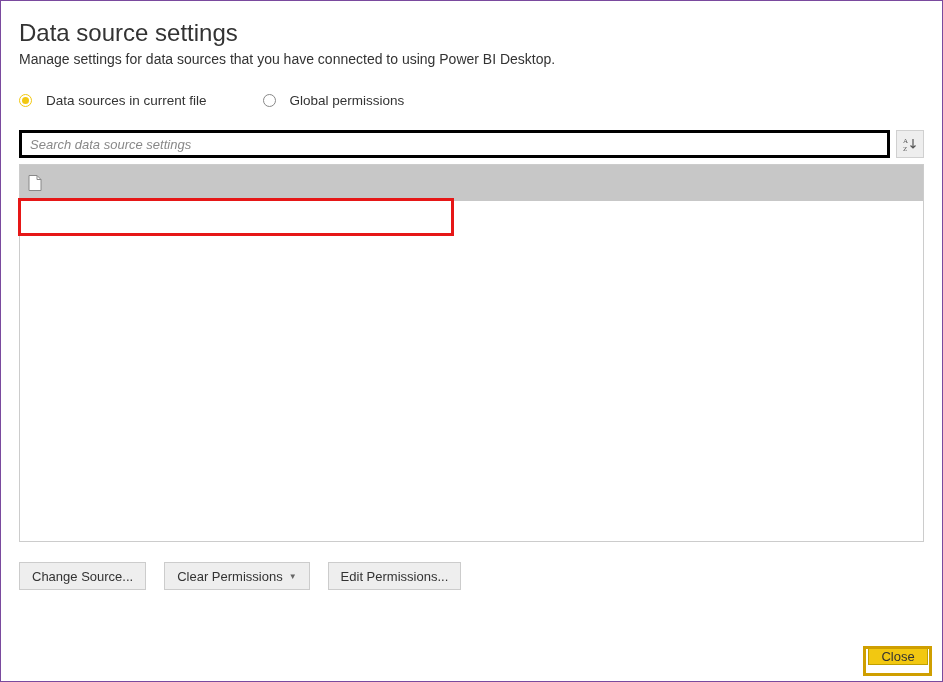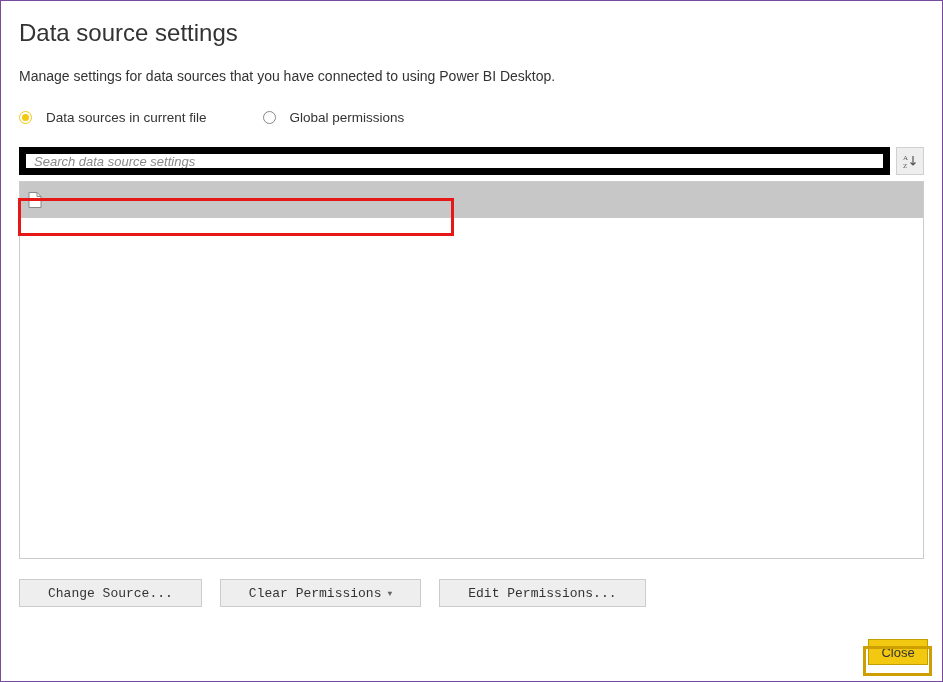--- a/index.html
+++ b/index.html
@@ -12,21 +12,21 @@
       position: relative;
       color: #333;
     }
     .dialog-content {
       padding: 18px 18px 10px 18px;
     }
     .title {
       font-size: 24px;
       font-weight: 300;
       color: #333;
-      margin-bottom: 21px;
+      margin-bottom: 4px;
     }
     .subtitle {
       font-size: 14px;
       color: #333;
       margin-bottom: 26px;
     }
     .radio-row {
       display: flex;
       gap: 56px;
       margin-bottom: 22px;
@@ -59,21 +59,21 @@
       background: #f2c811;
     }
     .search-row {
       display: flex;
       gap: 6px;
       margin-bottom: 6px;
     }
     .search-input {
       flex: 1;
       height: 28px;
-      border: 7px solid #000000;
+      border: 3px solid #000000;
       padding: 0 8px;
       font-size: 13px;
       font-style: italic;
       color: #666;
       outline: none;
       font-family: inherit;
     }
     .search-input::placeholder {
       color: #888;
       font-style: italic;
@@ -124,33 +124,33 @@
     .bottom-buttons {
       display: flex;
       gap: 18px;
       margin-top: 20px;
     }
     .btn {
       height: 28px;
       border: 1px solid #ccc;
       background: #eee;
       font-size: 13px;
-      font-family: Liberation Mono, monospace;
-      color: #333;
-      padding: 0 28px;
+      font-family: Liberation Sans, sans-serif;
+      color: #333;
+      padding: 0 12px;
       cursor: pointer;
       display: flex;
       align-items: center;
       gap: 6px;
     }
     .close-btn {
       position: absolute;
       right: 14px;
       bottom: 16px;
-      height: 26px;
+      height: 18px;
       width: 60px;
       background: #f2c811;
       border: 1px solid #c0a000;
       font-size: 13px;
       font-family: inherit;
       color: #333;
       cursor: pointer;
       text-align: center;
     }
     .dropdown-caret {

